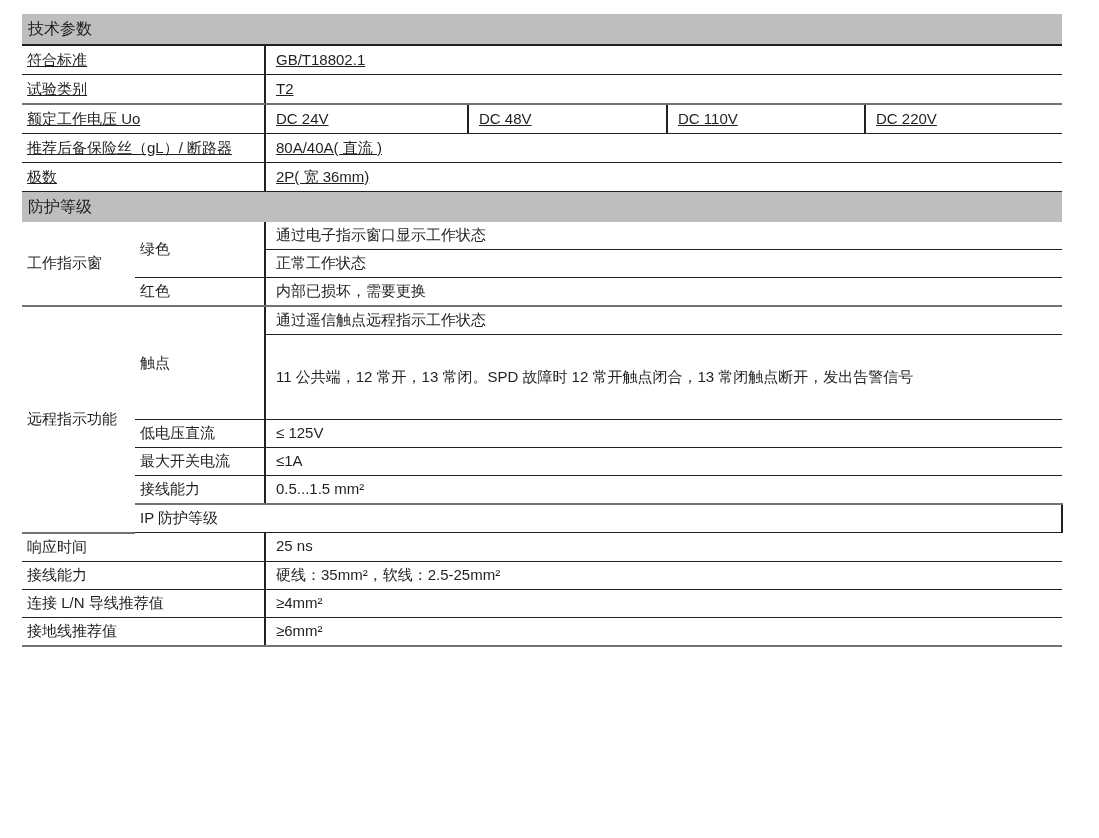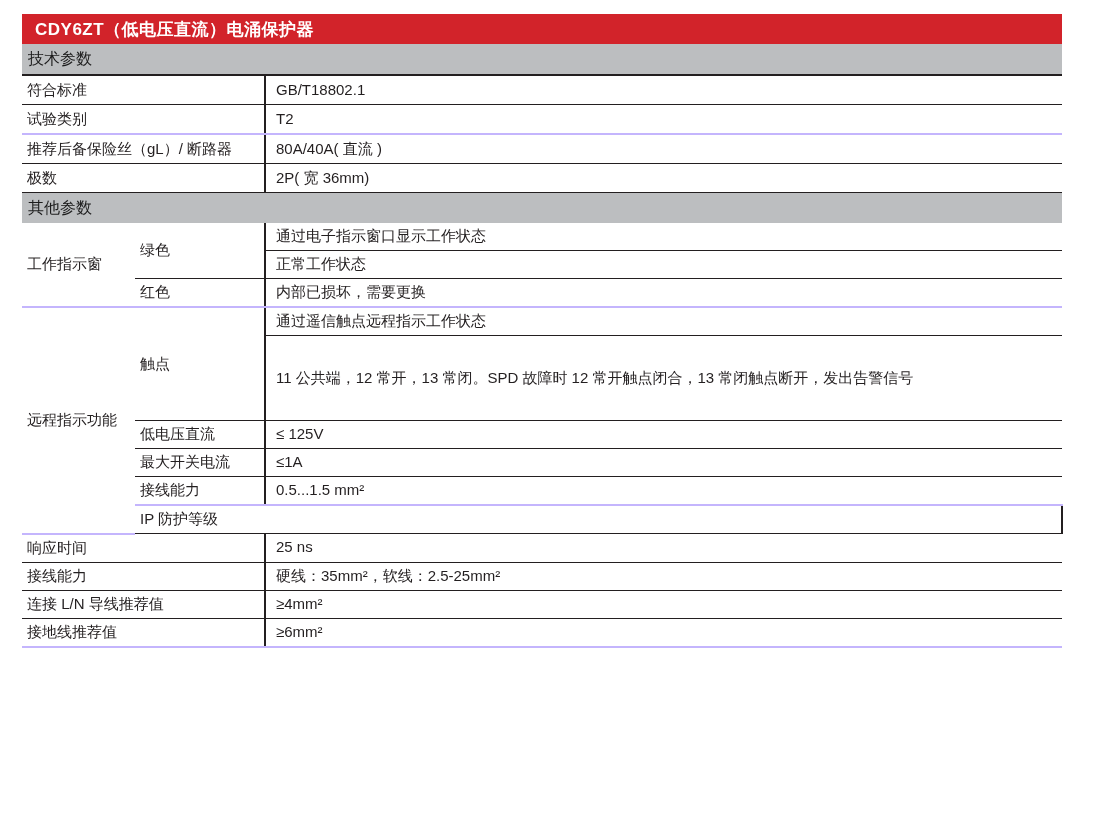--- a/index.html
+++ b/index.html
@@ -25,39 +25,36 @@
     font-size:15px;color:#231f20;
     margin:11px 0 9px 4px;
   }
 
   table{border-collapse:collapse;table-layout:fixed;width:1040px;}
   td{
     font-size:15px;color:#231f20;vertical-align:middle;
     padding:0;line-height:1.25;
     overflow:hidden;white-space:normal;
   }
-  .t1{border-top:2px solid #231f20;}
+  .t1{border-top:2px solid #231f20;text-decoration:underline;}
   .t1 td{height:28px;}
   .t2 td{height:27px;}
   .t2 tr.tall td{height:84px;}
 
   .lab,.lab2,.sub{padding-left:5px;}
   .val{padding-left:10px;margin-top:34px;}
   .vl{border-left:2px solid #231f20;}
   .b1{border-bottom:1px solid #231f20;}
-  .b2{border-bottom:2px solid #c4b5fd;}
+  .b2{border-bottom:2px solid #737373;}
 </style>
 </head>
 <body>
 
 <div class="page">
 
-  <div class="title-bar">
-    <span>CDY6ZT（低电压直流）电涌保护器</span>
-  </div>
 
   <div class="section-bar">
     <span>技术参数</span>
   </div>
 
 
   <table class="t1">
     <colgroup>
       <col style="width:243px">
         <col style="width:203px">
@@ -68,32 +65,39 @@
     <tbody>
       <tr>
         <td class="lab b1">符合标准</td>
         <td class="val b1 vl" colspan="4">GB/T18802.1</td>
       </tr>
       <tr>
         <td class="lab b2">试验类别</td>
         <td class="val b2 vl" colspan="4">T2</td>
       </tr>
       <tr>
+        <td class="lab b1">额定工作电压 Uo</td>
+        <td class="val b1 vl">DC 24V</td>
+        <td class="val b1 vl">DC 48V</td>
+        <td class="val b1 vl">DC 110V</td>
+        <td class="val b1 vl">DC 220V</td>
+      </tr>
+      <tr>
         <td class="lab b1">推荐后备保险丝（gL）/ 断路器</td>
         <td class="val b1 vl" colspan="4">80A/40A( 直流 )</td>
       </tr>
       <tr>
         <td class="lab b1">极数</td>
         <td class="val b1 vl" colspan="4">2P( 宽 36mm)</td>
       </tr>
     </tbody>
   </table>
 
   <div class="section-bar">
-    <span>其他参数</span>
+    <span>防护等级</span>
   </div>
 
   <table class="t2">
     <colgroup>
       <col style="width:113px">
         <col style="width:130px">
         <col style="width:797px">
     </colgroup>
     <tbody>
       <tr>

